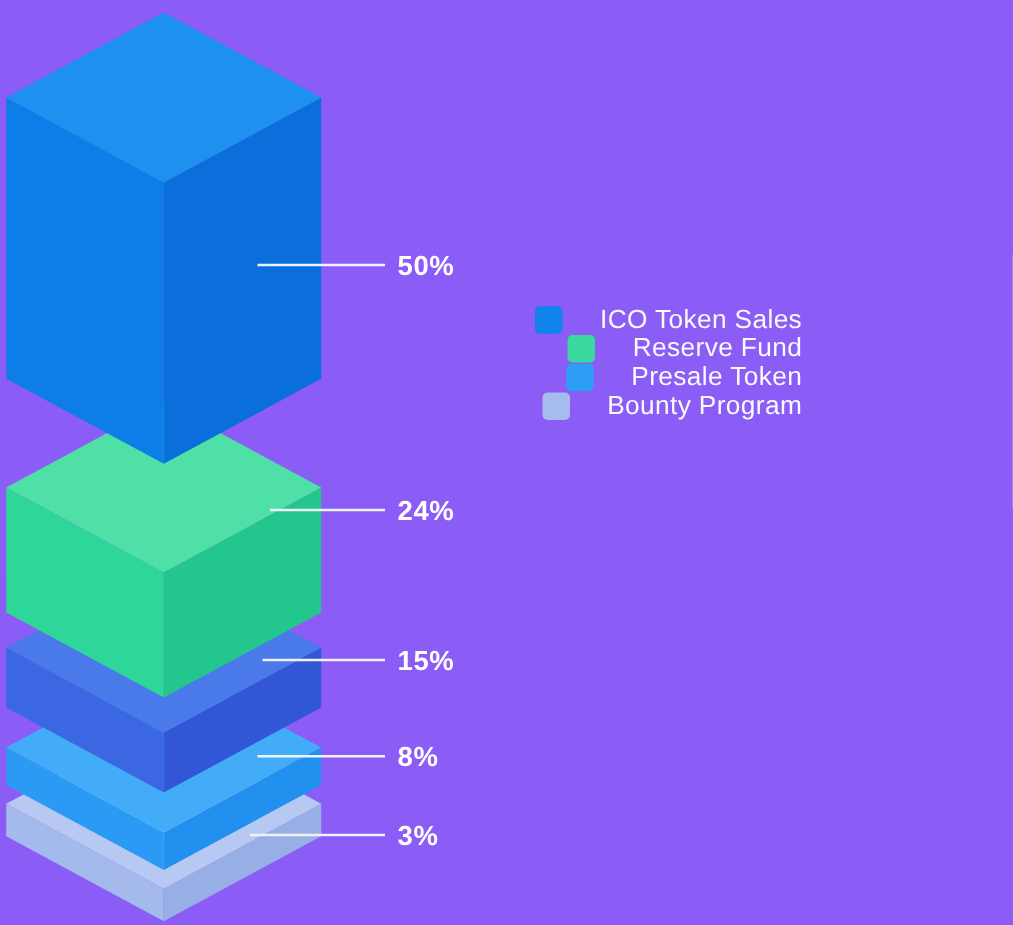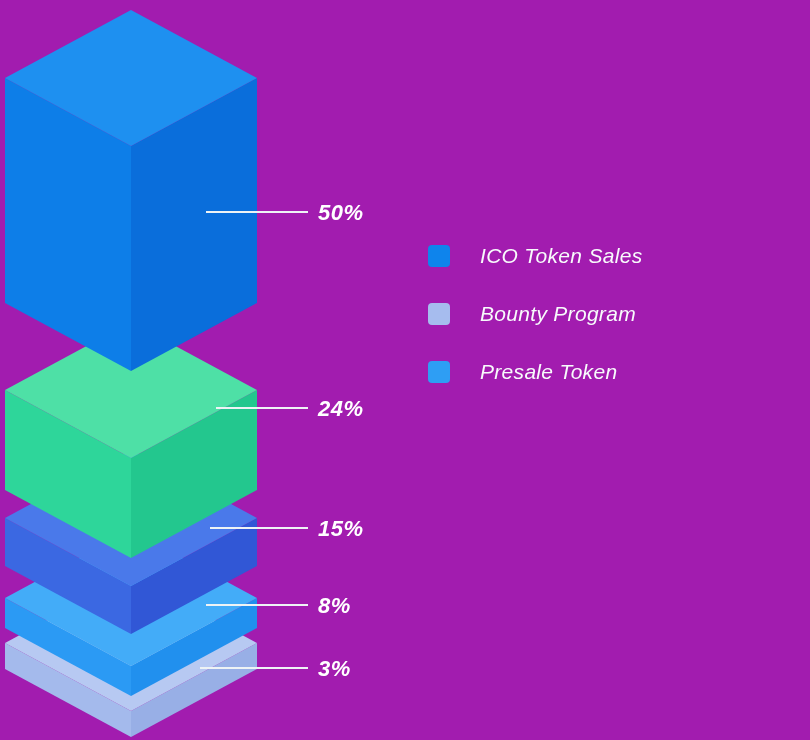--- a/index.html
+++ b/index.html
@@ -21,21 +21,21 @@
     left: 0;
     top: 0;
     display: block;
   }
   .legend {
     position: absolute;
     left: 428px;
     top: 244px;
     display: flex;
     flex-direction: column;
-    gap: 35px;
+    align-items: flex-end;
   }
   .legend-item {
     display: flex;
     align-items: center;
     gap: 30px;
     height: 23px;
   }
   .legend-swatch {
     width: 22px;
     height: 22px;
@@ -45,21 +45,21 @@
   .legend-label {
     color: #f8fbfc;
     font-size: 21px;
     letter-spacing: 0.3px;
     white-space: nowrap;
   }
 </style>
 </head>
 <body>
 
-<div class="stage" style="background: #a21caf; font-style: italic;">
+<div class="stage" style="background: #8b5cf6;">
 
   <svg class="chart-svg" width="810" height="740" viewBox="0 0 810 740" xmlns="http://www.w3.org/2000/svg">
       <polygon points="5,643 131,711 131,737 5,669" fill="#a4baec"></polygon>
       <polygon points="131,711 257,643 257,669 131,737" fill="#98afe6"></polygon>
       <polygon points="131,575 257,643 131,711 5,643" fill="#b7c9f2"></polygon>
       <polygon points="5,598 131,666 131,696 5,628" fill="#2b9af4"></polygon>
       <polygon points="131,666 257,598 257,628 131,696" fill="#2190ee"></polygon>
       <polygon points="131,530 257,598 131,666 5,598" fill="#43acf8"></polygon>
       <polygon points="5,518 131,586 131,634 5,566" fill="#3b68e2"></polygon>
       <polygon points="131,586 257,518 257,566 131,634" fill="#3157d6"></polygon>
@@ -81,22 +81,26 @@
       <line x1="200" y1="668" x2="308" y2="668" stroke="#eef3f5" stroke-width="2"></line>
       <text x="318" y="676" fill="#ffffff" font-size="22" font-weight="700" font-family="&quot;Liberation Sans&quot;, sans-serif" letter-spacing="0.5">3%</text>
     </svg>
 
   <div class="legend">
     <div class="legend-item">
       <span class="legend-swatch" style="background: rgb(14, 132, 236);"></span>
       <span class="legend-label">ICO Token Sales</span>
     </div>
     <div class="legend-item">
-      <span class="legend-swatch" style="background: rgb(166, 188, 238);"></span>
-      <span class="legend-label">Bounty Program</span>
+      <span class="legend-swatch" style="background: rgb(56, 216, 158);"></span>
+      <span class="legend-label">Reserve Fund</span>
     </div>
     <div class="legend-item">
       <span class="legend-swatch" style="background: rgb(46, 158, 244);"></span>
       <span class="legend-label">Presale Token</span>
+    </div>
+    <div class="legend-item">
+      <span class="legend-swatch" style="background: rgb(166, 188, 238);"></span>
+      <span class="legend-label">Bounty Program</span>
     </div>
   </div>
 
 </div>
 
 </body></html>

